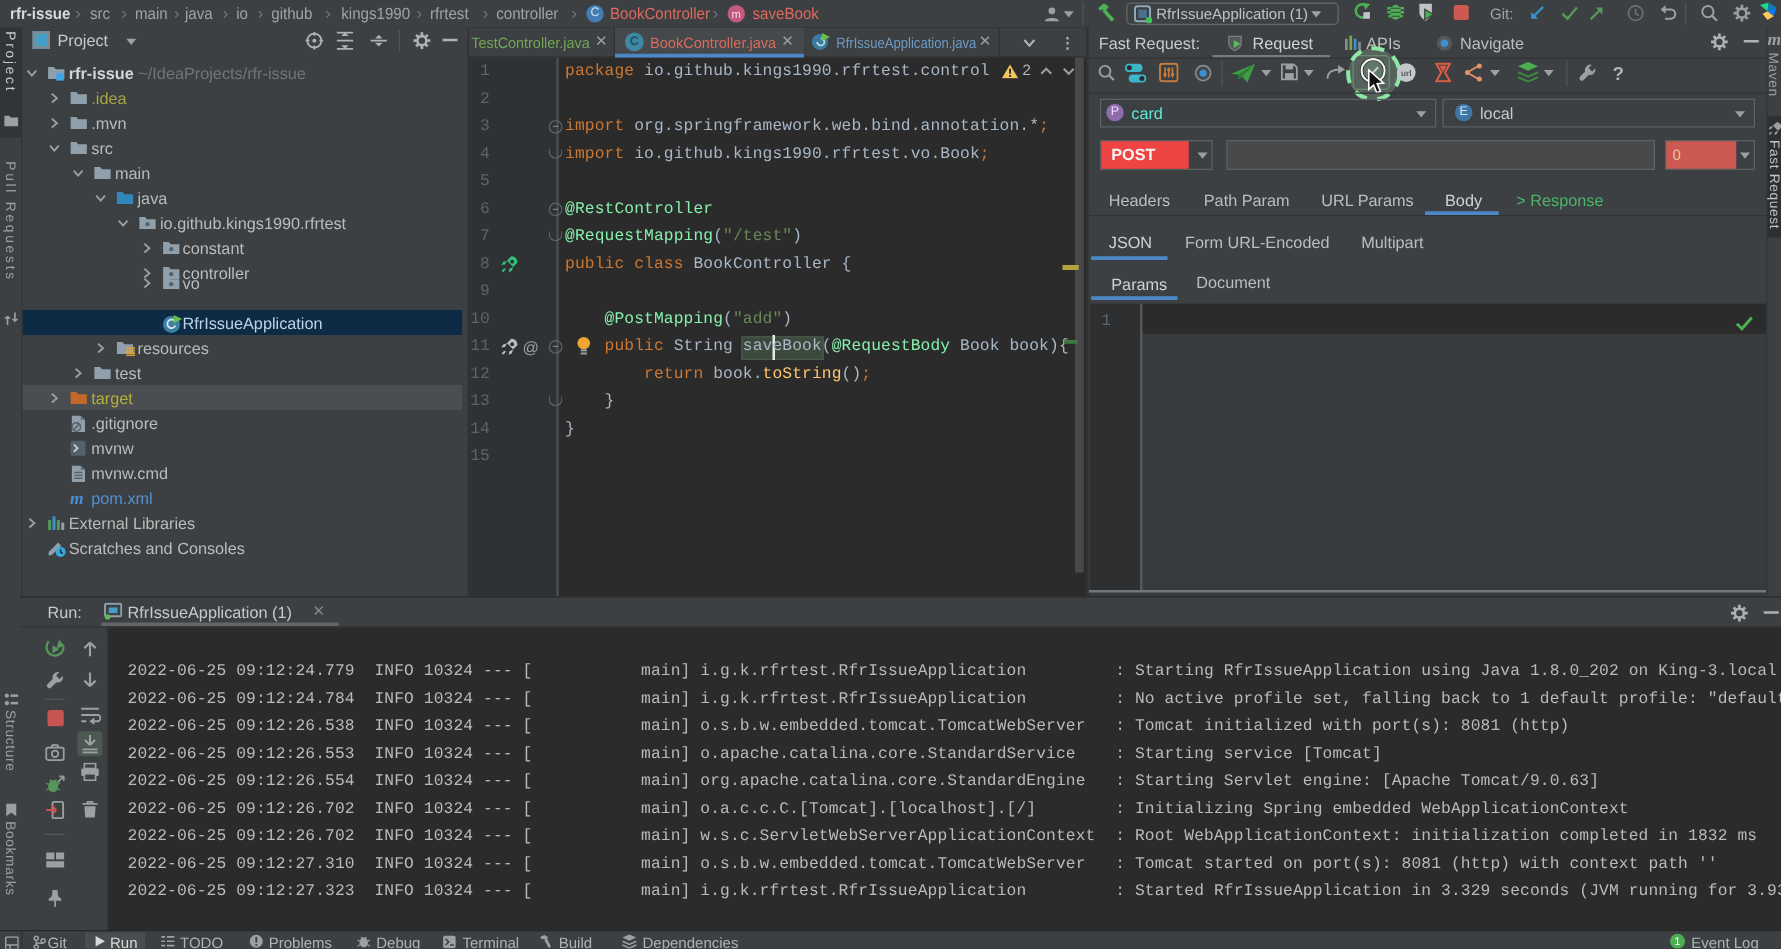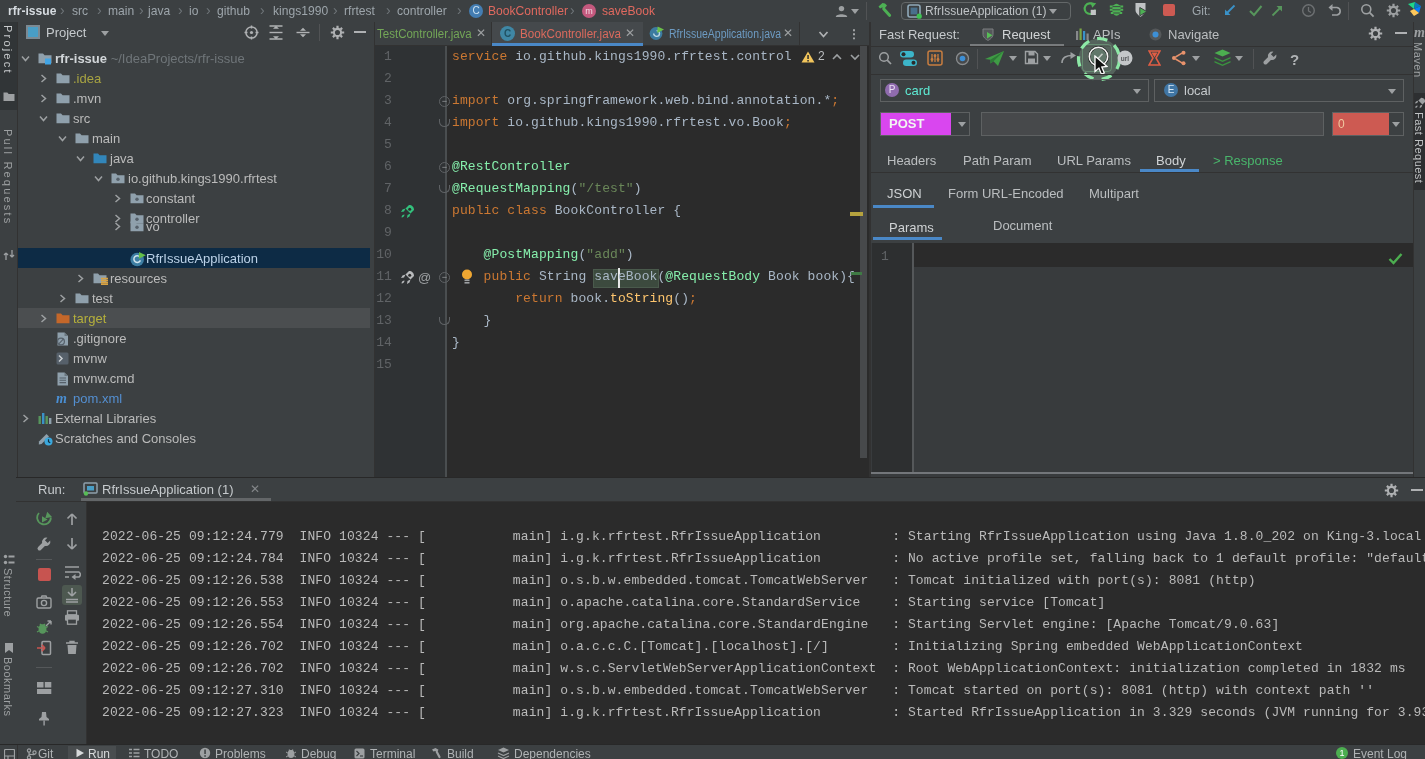--- a/index.html
+++ b/index.html
@@ -473,21 +473,21 @@
 
   <svg class="ico" style="left:86px;top:247px;" width="12" height="17" viewBox="0 0 12 17">
       <circle cx="6" cy="5.5" r="5" fill="#f0a732"></circle>
       <rect x="3.5" y="10.5" width="5" height="1.6" fill="#9da0a2"></rect>
       <rect x="3.5" y="13" width="5" height="1.6" fill="#9da0a2"></rect>
     </svg>
 
   <div class="abs" style="left:218px;top:247px;width:66px;height:19px;background:#3c4a3e;border:1px solid #4a5a4c;box-sizing:border-box;"></div>
   <div class="abs" style="left:243px;top:246px;width:1.6px;height:20px;background:#e8e8e8;"></div>
 
-  <pre class="abs mono" style="left:77px;top:24px;margin:0;line-height:22px;color:#a9b7c6;"><span class="kw">service</span> <span class="txt">io.github.kings1990.rfrtest.control</span>
+  <pre class="abs mono" style="left:77px;top:24px;margin:0;line-height:22px;color:#a9b7c6;"><span class="kw">package</span> <span class="txt">io.github.kings1990.rfrtest.control</span>
 
 <span class="kw">import</span> <span class="txt">org.springframework.web.bind.annotation.*</span><span class="kw">;</span>
 <span class="kw">import</span> <span class="txt">io.github.kings1990.rfrtest.vo.Book</span><span class="kw">;</span>
 
 <span class="ann">@RestController</span>
 <span class="ann">@RequestMapping</span>(<span class="str">"/test"</span>)
 <span class="kw">public class </span>BookController {
 
     <span class="ann">@PostMapping</span>(<span class="str">"add"</span>)
     <span class="kw">public</span> String saveBook(<span class="ann">@RequestBody</span> Book book){
@@ -628,21 +628,21 @@
     <span class="abs" style="left:24px;top:3px;color:#5eead4;">card</span>
     <div class="abs" style="left:252px;top:9px;width:0;height:0;border:4.5px solid transparent;border-top:5.5px solid #9da0a2;"></div>
   </div>
   <div class="abs" style="left:283px;top:57px;width:250px;height:23px;border:1px solid #5e6162;box-sizing:border-box;">
     <span class="abs" style="left:9px;top:3px;width:14px;height:14px;border-radius:8px;background:#4076a5;color:#d8e8f5;font-size:10px;text-align:center;line-height:14px;">E</span>
     <span class="abs" style="left:29px;top:3px;color:#c6cacd;">local</span>
     <div class="abs" style="left:233px;top:9px;width:0;height:0;border:4.5px solid transparent;border-top:5.5px solid #9da0a2;"></div>
   </div>
 
   <div class="abs" style="left:9px;top:90px;width:90px;height:24px;border:1px solid #5e6162;box-sizing:border-box;">
-    <div class="abs" style="left:0;top:0;width:70px;height:22px;background:#d946ef;color:#f2f5f2;font-weight:bold;font-size:13px;line-height:22px;padding-left:8px;box-sizing:border-box;">POST</div>
+    <div class="abs" style="left:0;top:0;width:70px;height:22px;background:#ef4444;color:#f2f5f2;font-weight:bold;font-size:13px;line-height:22px;padding-left:8px;box-sizing:border-box;">POST</div>
     <div class="abs" style="left:77px;top:9px;width:0;height:0;border:4.5px solid transparent;border-top:5.5px solid #9da0a2;"></div>
   </div>
   <div class="abs" style="left:110px;top:90px;width:343px;height:24px;border:1px solid #5e6162;background:#47494b;box-sizing:border-box;"></div>
   <div class="abs" style="left:461px;top:90px;width:72px;height:24px;border:1px solid #5e6162;box-sizing:border-box;">
     <div class="abs" style="left:0;top:0;width:56px;height:22px;background:#cd5a52;color:#f0c8a0;font-size:12px;line-height:22px;padding-left:5px;box-sizing:border-box;">0</div>
     <div class="abs" style="left:59px;top:9px;width:0;height:0;border:4.5px solid transparent;border-top:5.5px solid #9da0a2;"></div>
   </div>
 
   <div class="abs" style="left:16px;top:131px;color:#bbbec0;">Headers</div>
   <div class="abs" style="left:92px;top:131px;color:#bbbec0;">Path Param</div>
@@ -652,21 +652,21 @@
   <div class="abs" style="left:342px;top:131px;color:#49b56b;">&gt; Response</div>
   <div class="abs" style="left:0;top:150px;width:542px;height:1px;background:#323232;"></div>
 
   <div class="abs" style="left:16px;top:164px;color:#d0d3d5;">JSON</div>
   <div class="abs" style="left:2px;top:183px;width:61px;height:3px;background:#4a88c7;"></div>
   <div class="abs" style="left:77px;top:164px;color:#bbbec0;">Form URL-Encoded</div>
   <div class="abs" style="left:218px;top:164px;color:#bbbec0;">Multipart</div>
 
   <div class="abs" style="left:18px;top:198px;color:#d0d3d5;">Params</div>
   <div class="abs" style="left:2px;top:215px;width:69px;height:3px;background:#4a88c7;"></div>
-  <div class="abs" style="left:86px;top:196px;color:#bbbec0;margin-left:36px;">Document</div>
+  <div class="abs" style="left:86px;top:196px;color:#bbbec0;">Document</div>
 
   <div class="abs" style="left:0;top:221px;width:542px;height:234px;background:#383b3d;"></div>
   <div class="abs" style="left:42px;top:221px;width:500px;height:24px;background:#2b2b2b;"></div>
   <div class="abs" style="left:1px;top:221px;width:40px;height:229px;background:#2d2f30;"></div>
   <div class="abs" style="left:41px;top:221px;width:2px;height:229px;background:#55585a;"></div>
   <div class="abs mono" style="left:10px;top:227px;color:#606366;">1</div>
   <div class="abs" style="left:0;top:450px;width:542px;height:2px;background:#73767a;"></div>
   <svg class="ico" style="left:517px;top:229px;" width="15" height="15" viewBox="0 0 15 15">
       <path d="M1.5 8 L5.5 12 L13.5 3" fill="none" stroke="#4cae50" stroke-width="2.4"></path>
     </svg>

